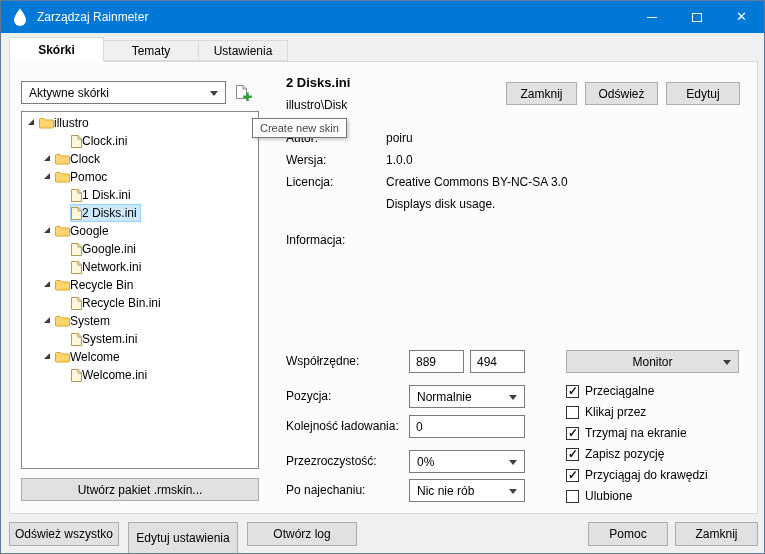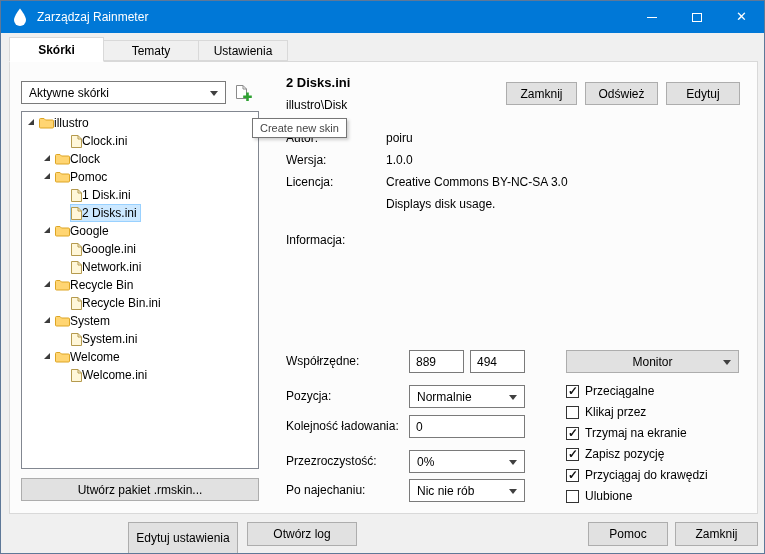--- a/index.html
+++ b/index.html
@@ -353,20 +353,23 @@
     </div>
     <div class="cb" style="top:466px;">
       <span class="cbox checked"></span>
       <span>Przyciągaj do krawędzi</span>
     </div>
     <div class="cb" style="top:487px;">
       <span class="cbox"></span>
       <span>Ulubione</span>
     </div>
 
+    <div class="btn" style="left:8px; top:521px; width:110px; height:24px;">
+      <span>Odśwież wszystko</span>
+    </div>
     <div class="btn" style="left:127px; top:521px; width:110px; height:32px;">
       <span>Edytuj ustawienia</span>
     </div>
     <div class="btn" style="left:246px; top:521px; width:110px; height:24px;">
       <span>Otwórz log</span>
     </div>
     <div class="btn" style="left:587px; top:521px; width:80px; height:24px;">
       <span>Pomoc</span>
     </div>
     <div class="btn" style="left:674px; top:521px; width:83px; height:24px;">

